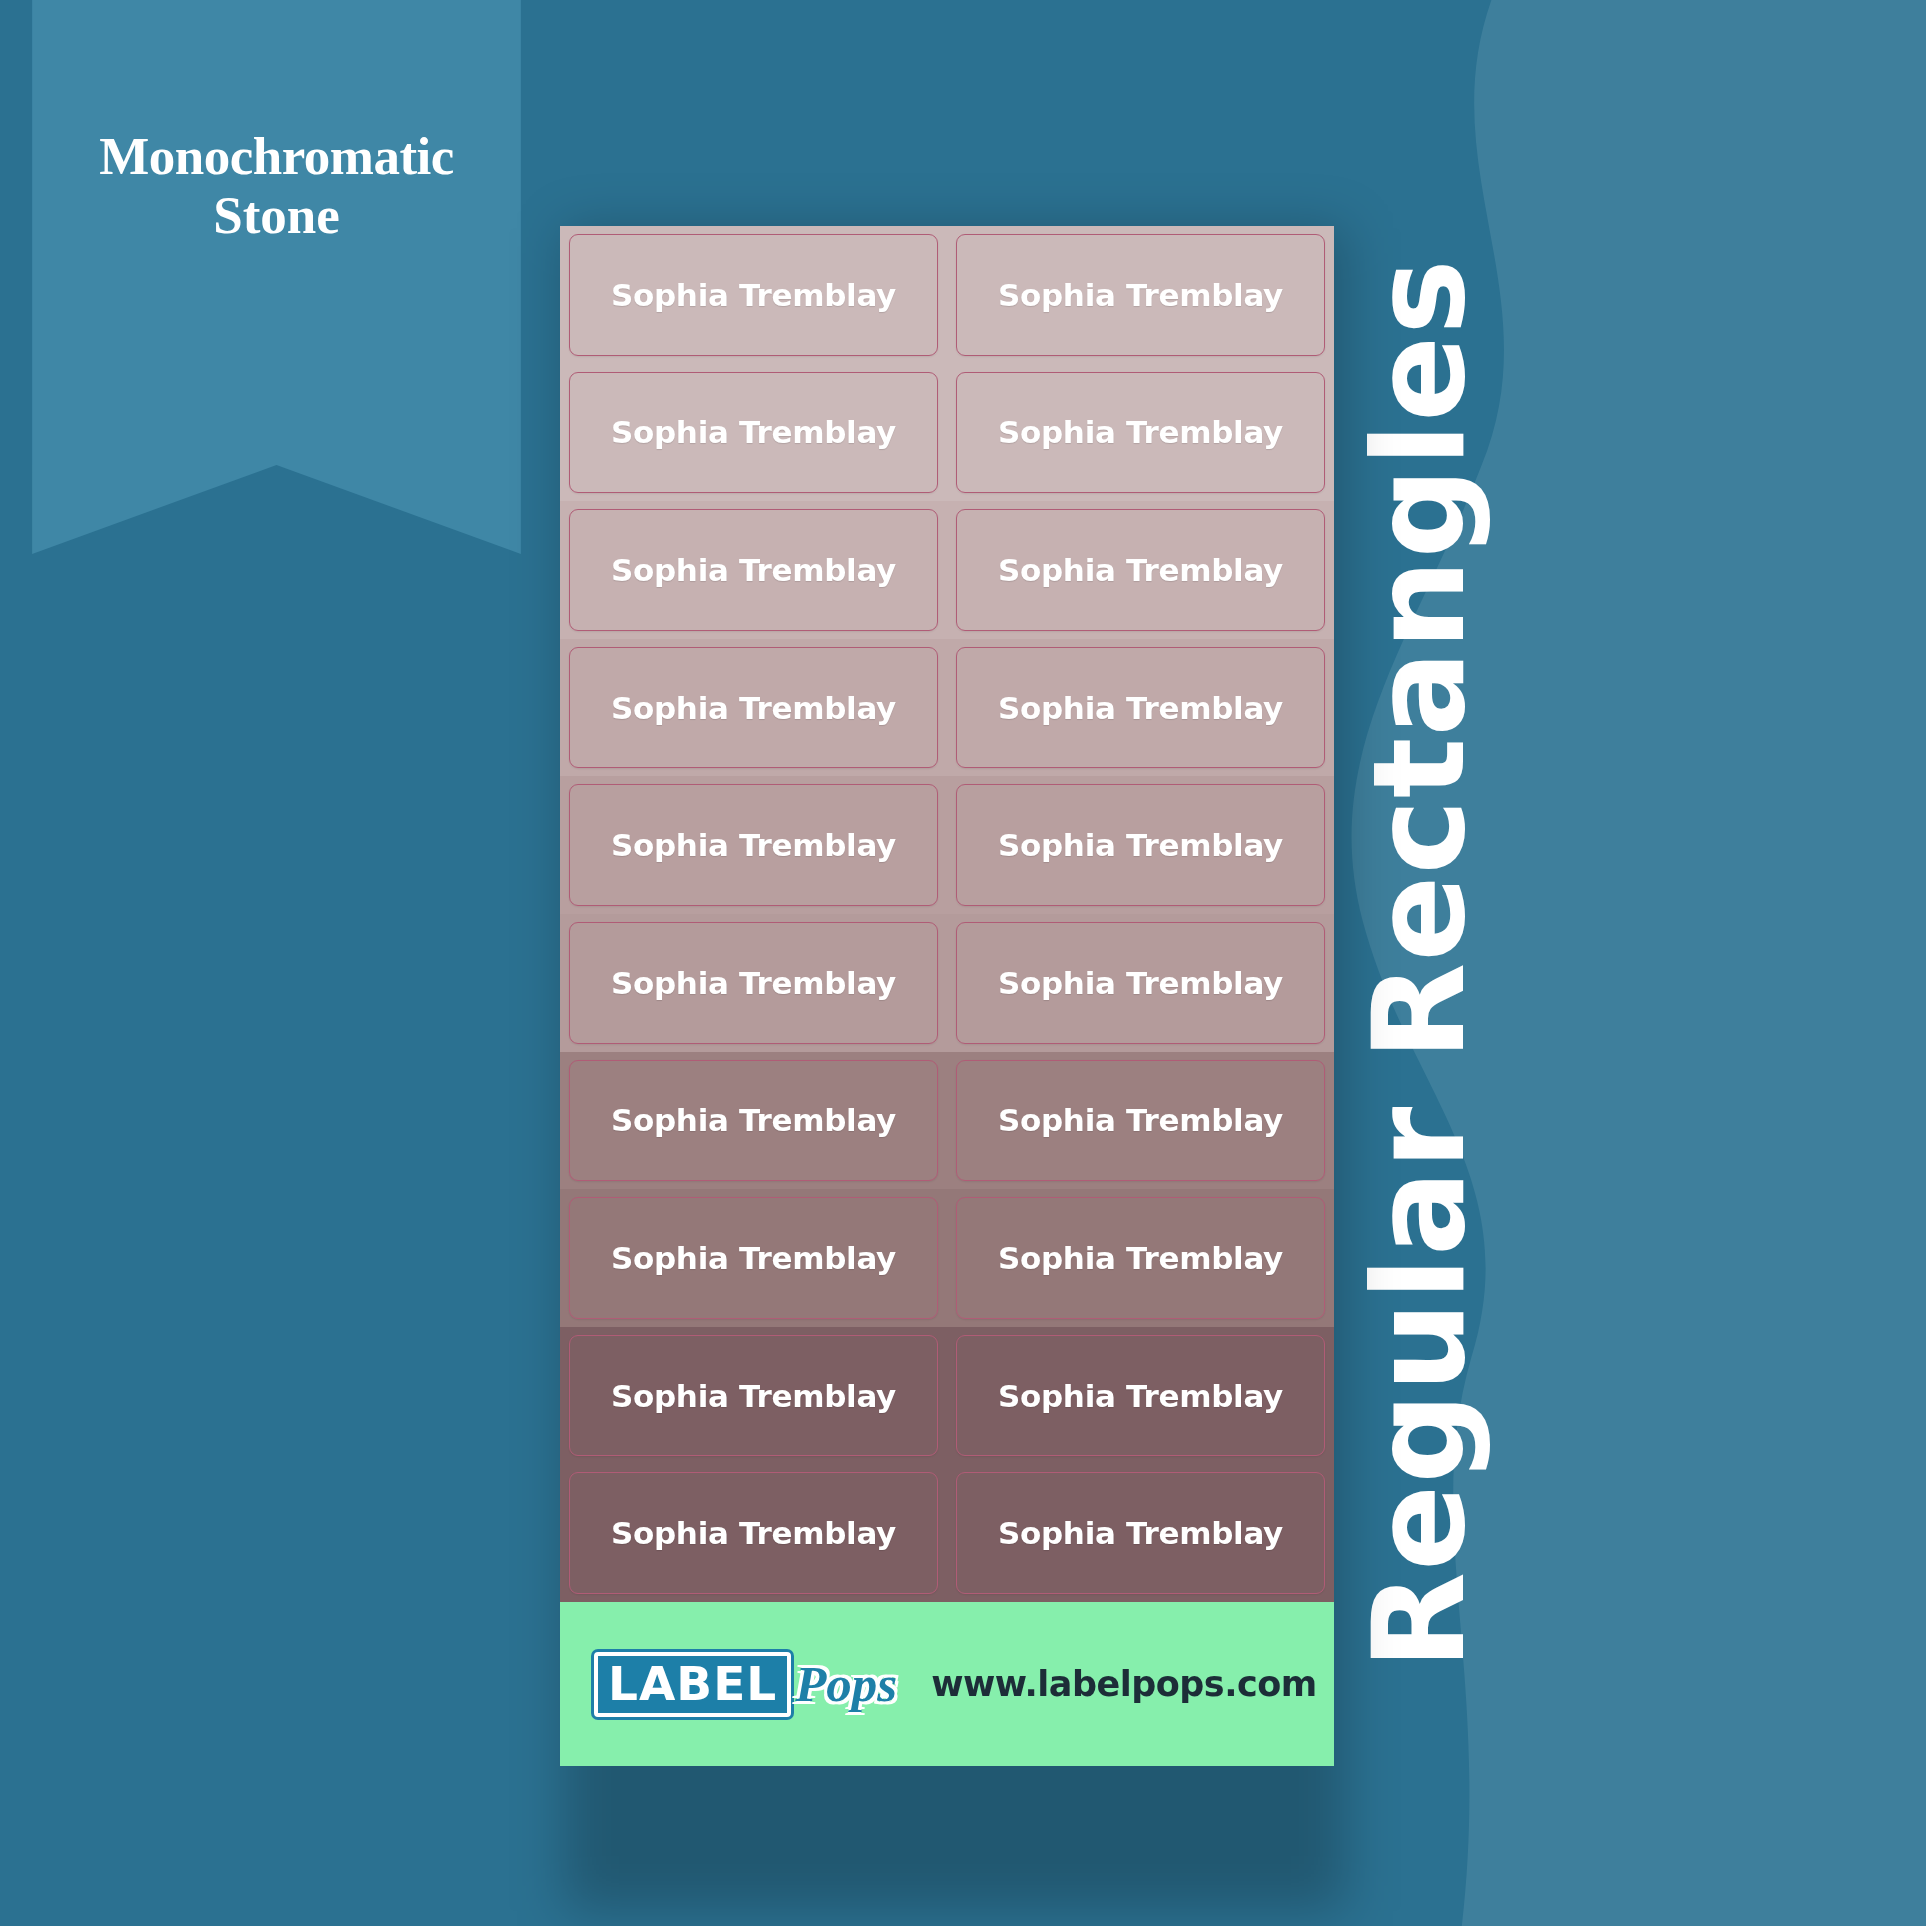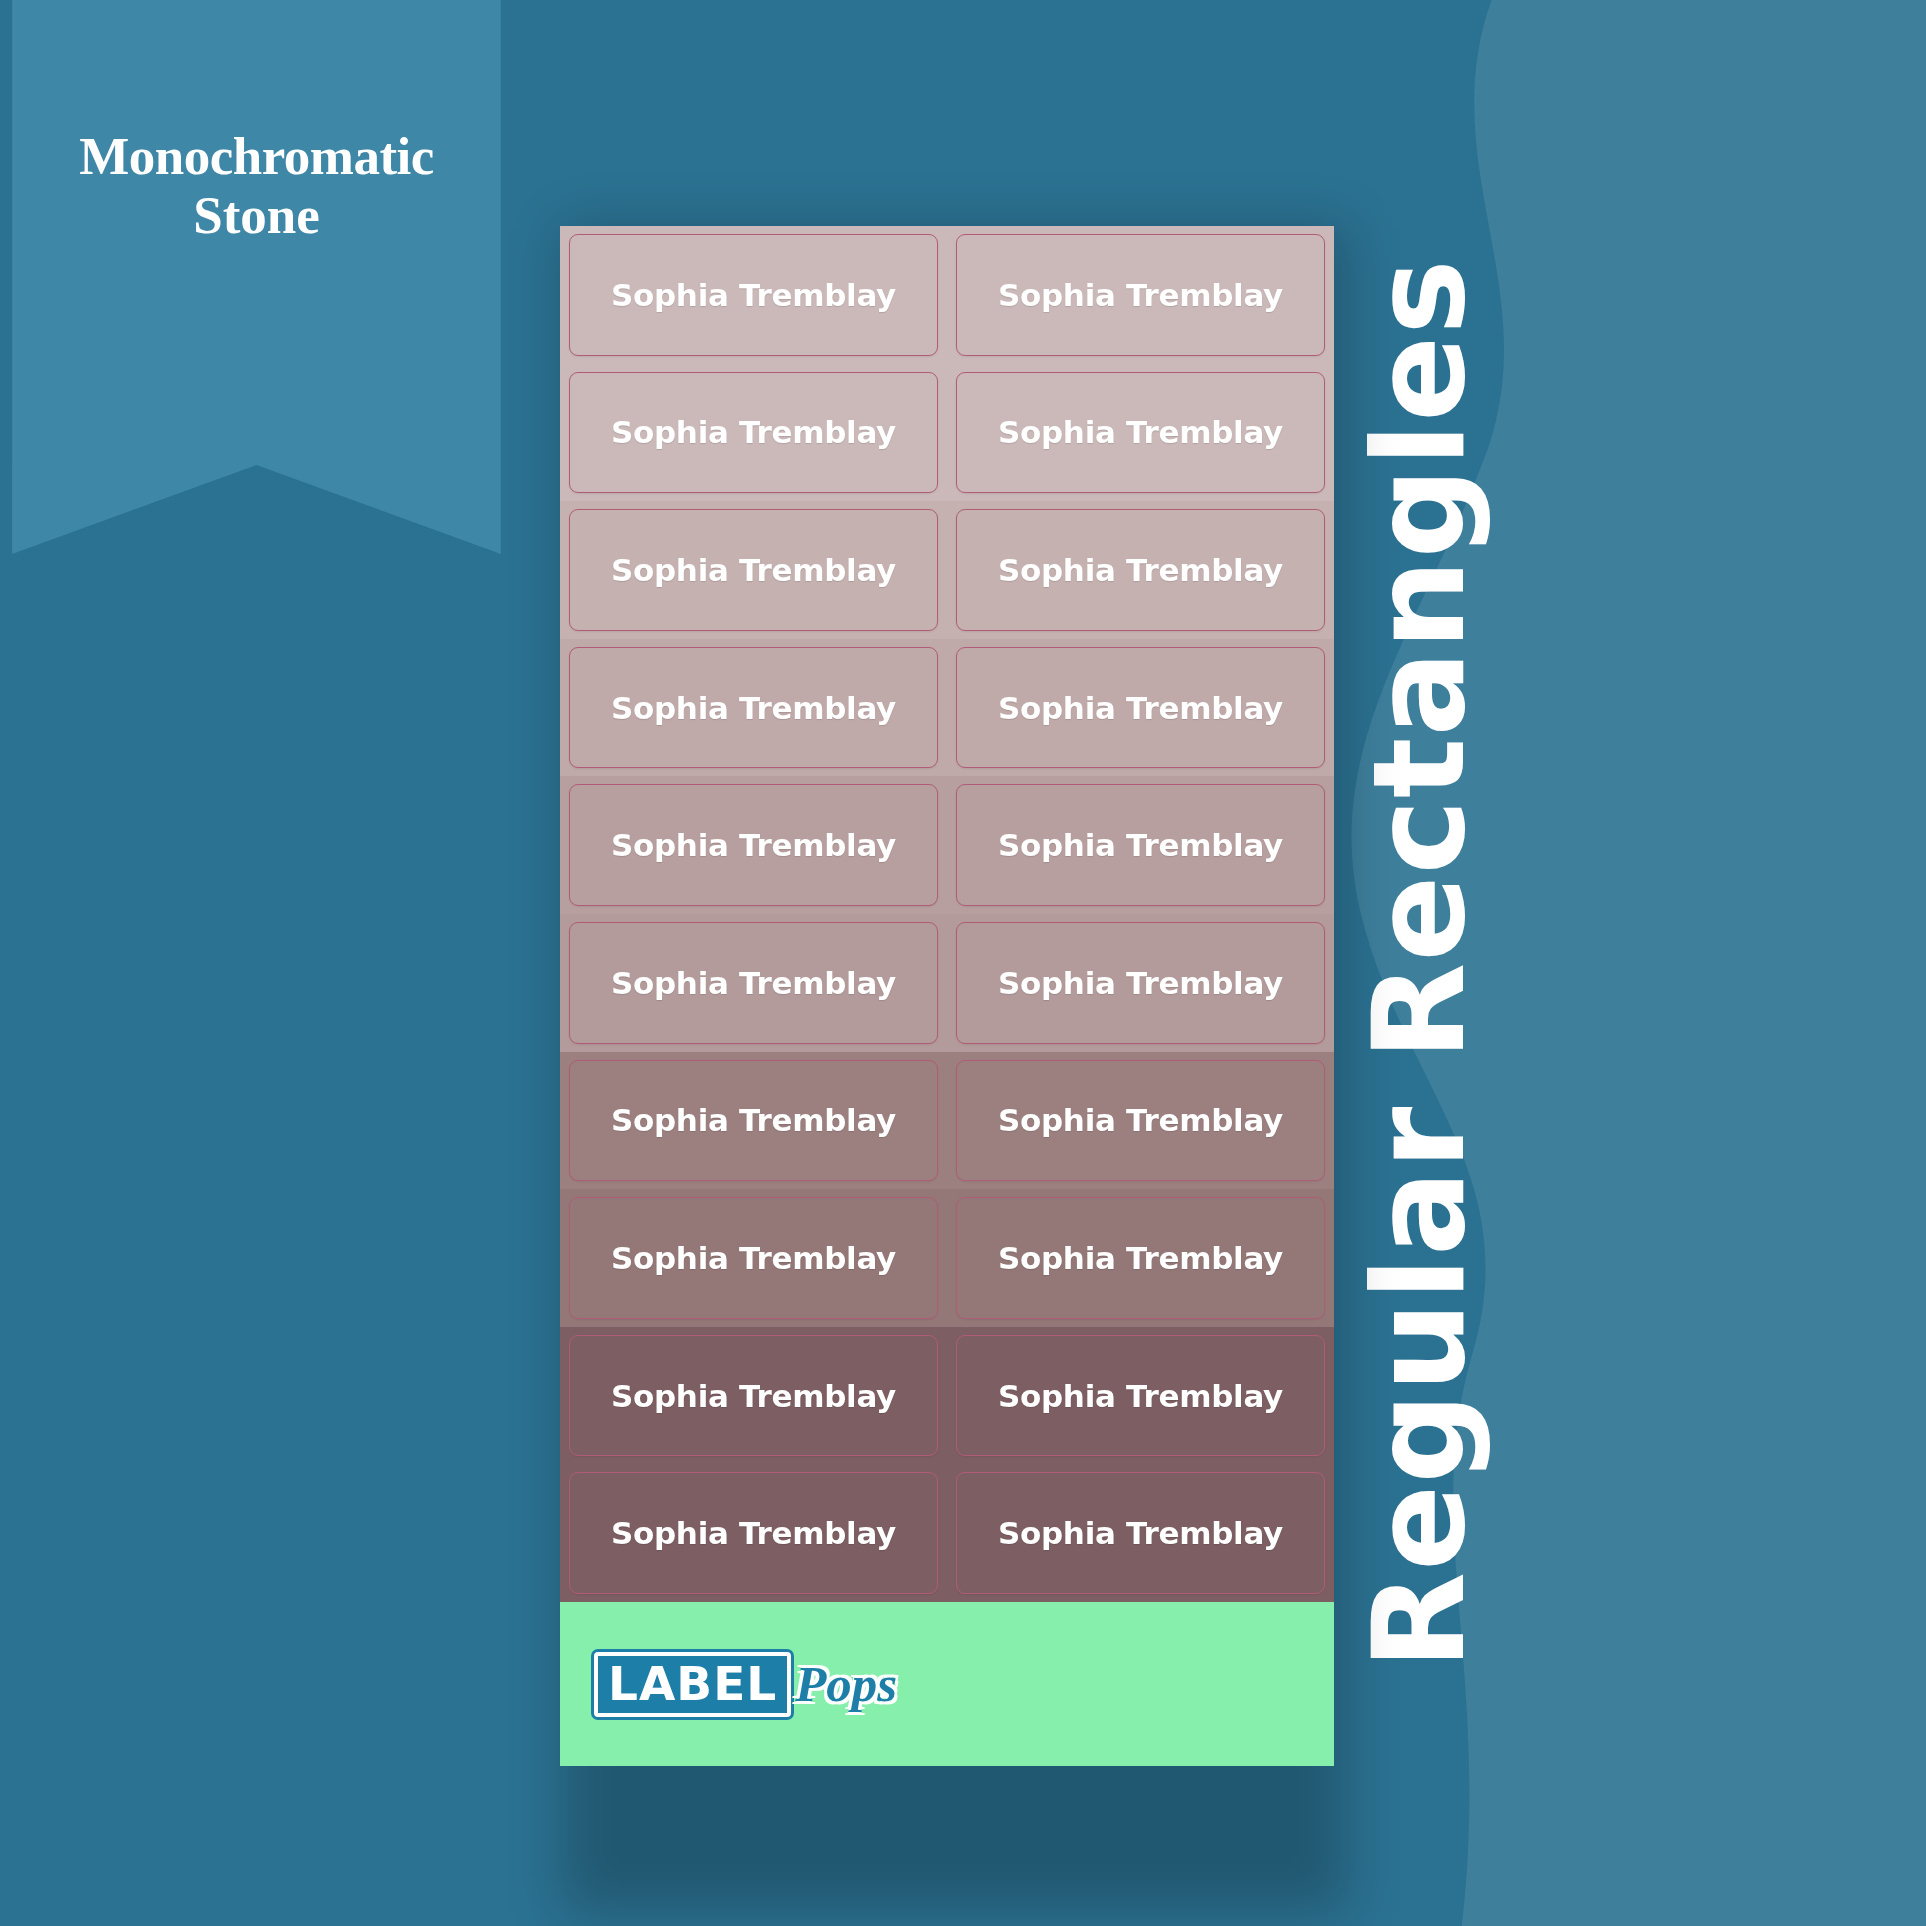--- a/index.html
+++ b/index.html
@@ -21,21 +21,21 @@
     position: absolute;
     top: 0; right: 0;
     width: 792px;
     height: 1927px;
     pointer-events: none;
   }
 
   
   .ribbon {
     position: absolute;
-    left: 12px;
+    left: 32px;
     top: 0;
     width: 581px;
     height: 554px;
   }
   .ribbon svg { display: block; }
   .ribbon-text {
     position: absolute;
     left: 0; top: 127px;
     width: 489px;
     text-align: center;
@@ -308,17 +308,18 @@
           <div class="chip" style="border-color: rgb(176, 92, 118);">
             <span>Sophia Tremblay</span>
           </div>
         </div>
       </div>
     <div class="sheet-footer">
       <div class="logo">
         <span class="logo-label">LABEL</span>
         <span class="logo-pops">Pops</span>
       </div>
+      <div class="logo-url">www.labelpops.com</div>
     </div>
   </div>
 
 </div>
 
 
 </body></html>

